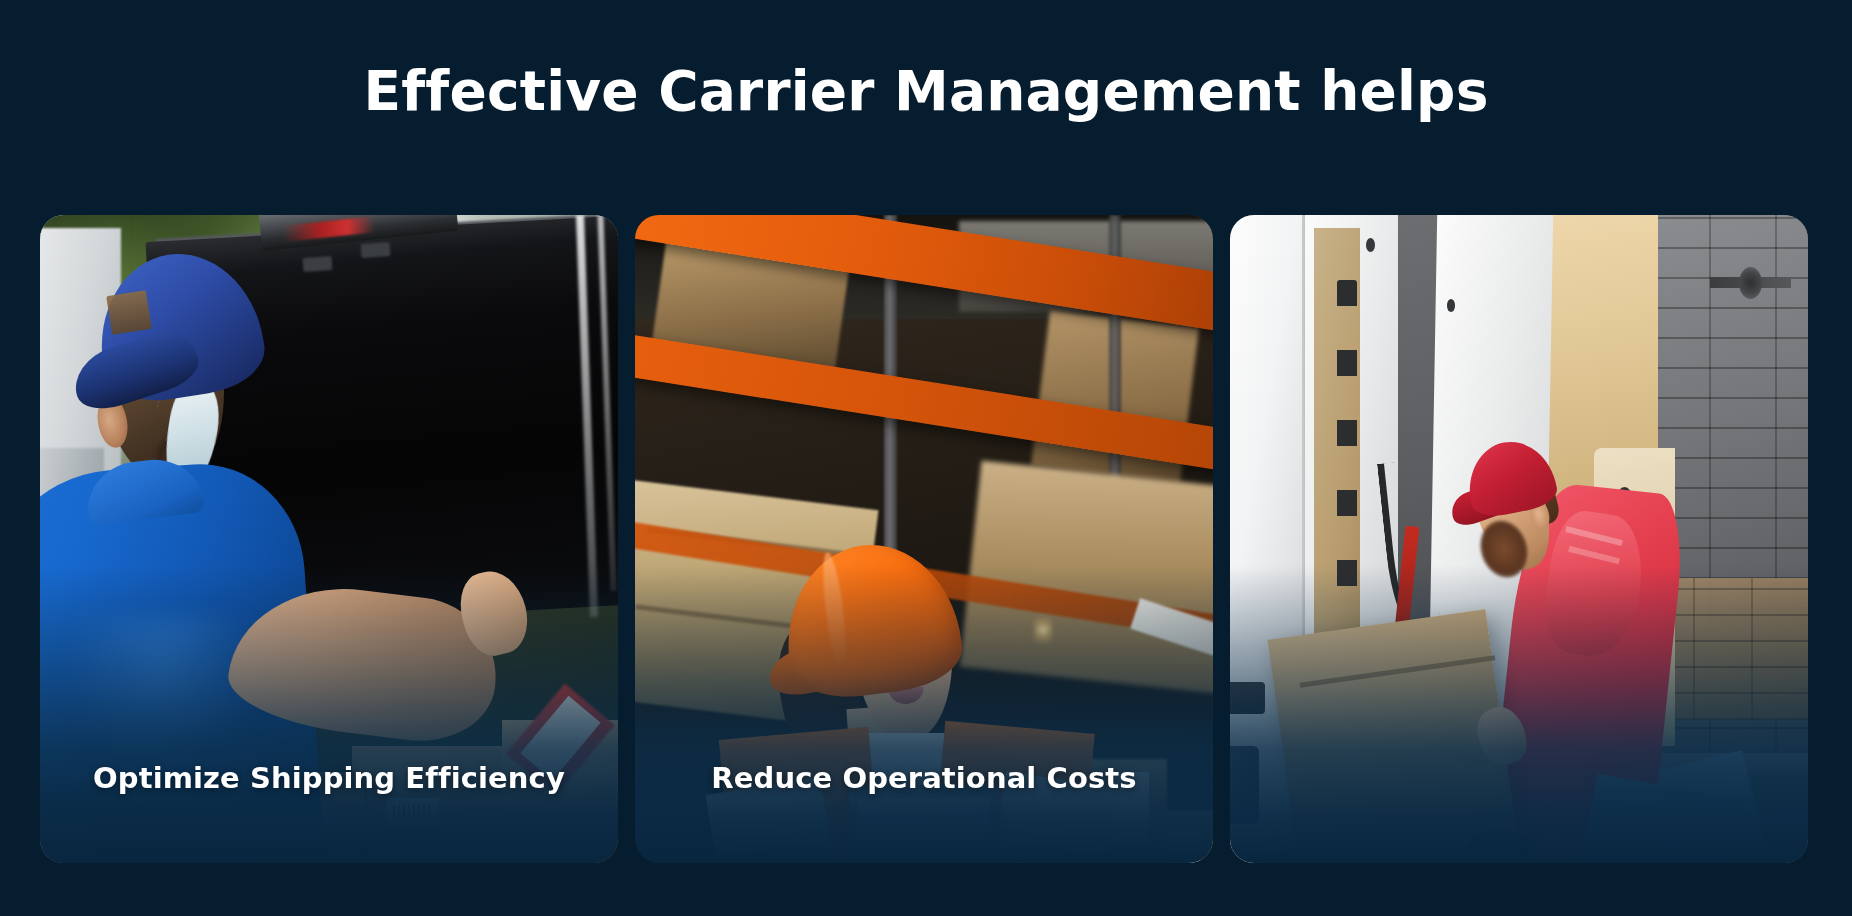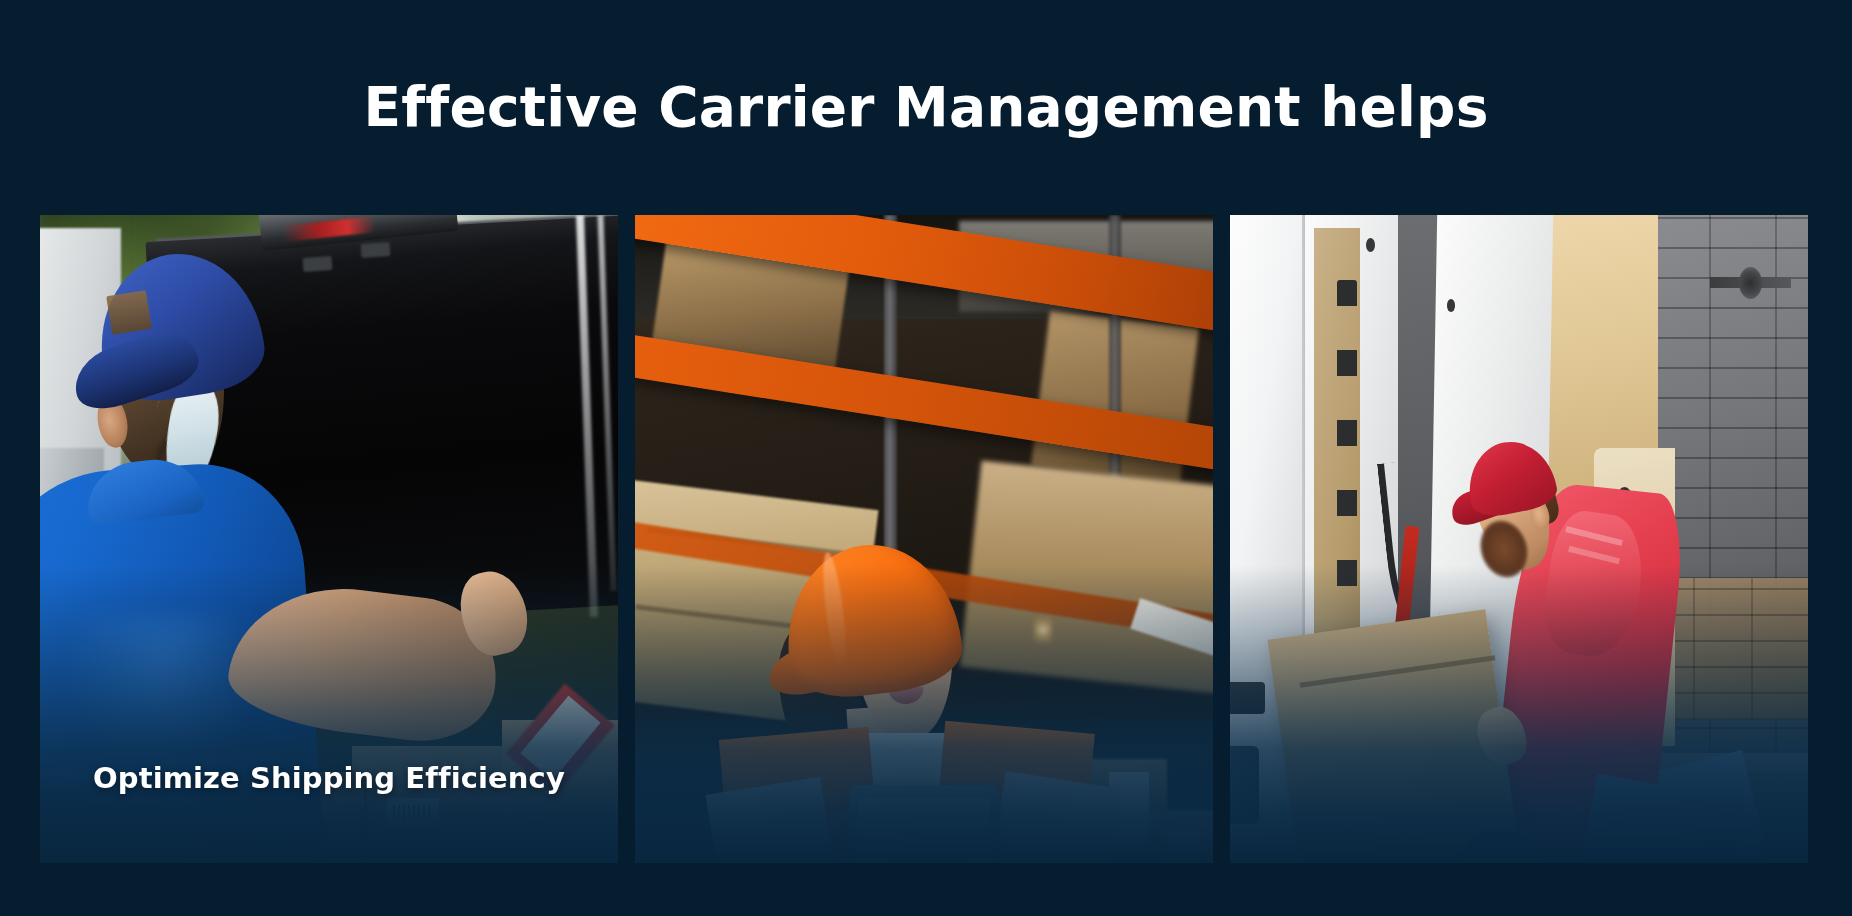--- a/index.html
+++ b/index.html
@@ -26,21 +26,21 @@
   
   .heading-wrap {
     position: absolute;
     top: 62px;
     left: 0;
     width: 100%;
     text-align: center;
   }
   .heading {
     display: inline-block;
-    margin: 16px;
+    margin: 0;
     font-family: "DejaVu Sans", sans-serif;
     font-size: 55px;
     line-height: 1.08;
     font-weight: 700;
     letter-spacing: 0.2px;
     color: #ffffff;
   }
 
   
   .cards {
@@ -51,20 +51,21 @@
     height: 648px;
     display: flex;
     gap: 17px;
   }
   .card {
     position: relative;
     flex: 1 1 0;
     height: 100%;
     overflow: hidden;
     background: #10293d;
+    border-radius: 24px;
   }
   .photo {
     position: absolute;
     inset: 0;
     overflow: hidden;
   }
   .photo * { position: absolute; }
 
   
   .scrim {
@@ -469,20 +470,21 @@
         <div class="c2-vest-r"></div>
         <div class="c2-sleeve-l"></div>
         <div class="c2-sleeve-r"></div>
 
         <div class="c2-tablet"></div>
         <div class="c2-tablet-screen"></div>
         <div class="c2-glove-l"></div>
         <div class="c2-glove-r"></div>
       </div>
       <div class="scrim"></div>
+      <div class="caption">Reduce Operational Costs</div>
     </div>
 
     <div class="card">
       <div class="photo">
         <div class="c3-bg"></div>
         <div class="c3-brick"></div>
         <div class="c3-brick-warm"></div>
         <div class="c3-brickbar"></div>
         <div class="c3-brickbolt"></div>
         <div class="c3-kerb"></div>

